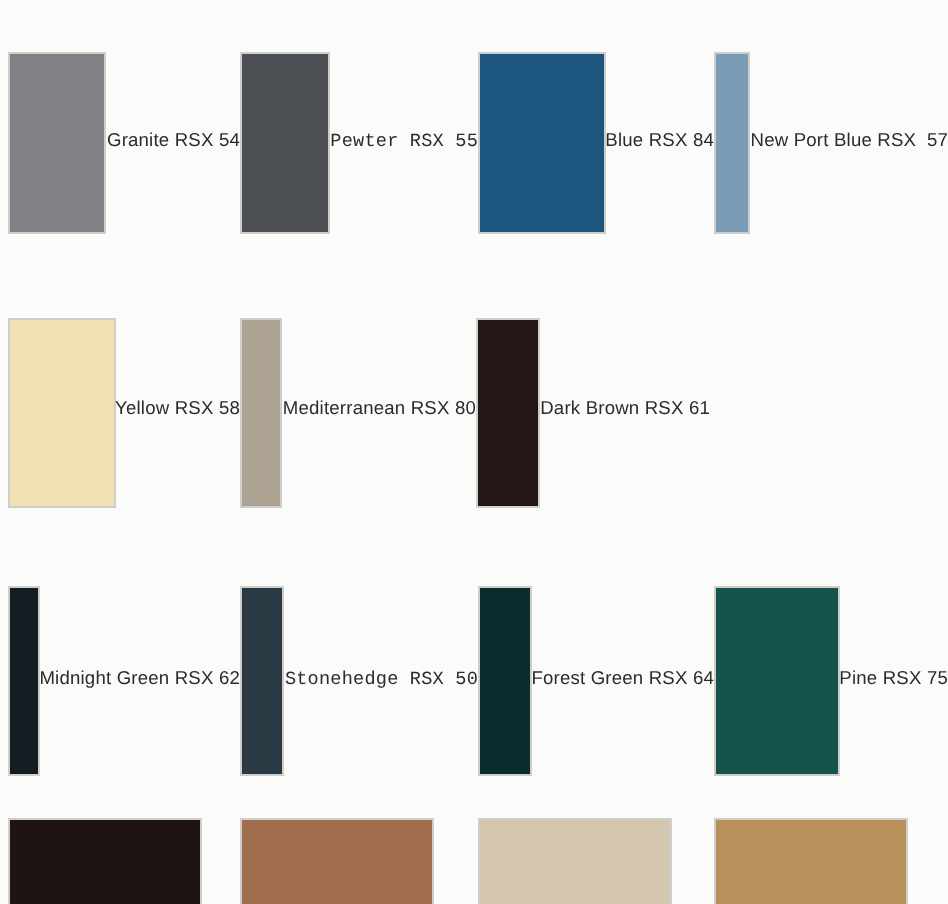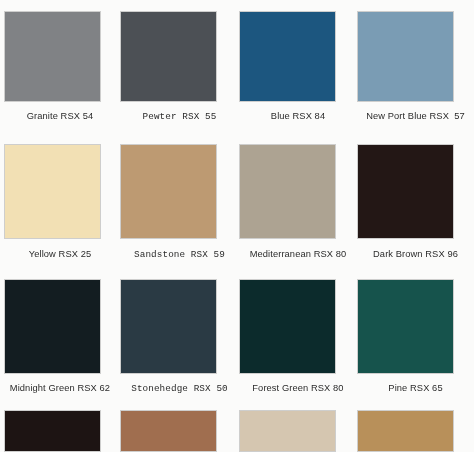--- a/index.html
+++ b/index.html
@@ -29,21 +29,21 @@
   }
   .row-1 { height: 131px; }
   .row-2 { height: 137px; }
   .row-3 { height: 134px; }
   .row-4 { height: 50px; }
 
   .swatch-cell {
     position: relative;
     box-sizing: border-box;
     display: flex;
-    flex-direction: column;
+    align-items: center;
   }
   .col-0 { width: 120px; }
   .col-1 { width: 119px; font-family: Liberation Mono, monospace; }
   .col-2 { width: 118px; }
   .col-3 { width: 117px; }
 
   .swatch-chip {
     box-sizing: border-box;
     border: 1px solid rgba(150,150,150,0.45);
     background-clip: padding-box;
@@ -90,52 +90,48 @@
     </div>
     <div class="swatch-cell col-3">
       <div class="swatch-chip" style="background-color: rgb(122, 156, 180);"></div>
       <div class="swatch-label">New Port Blue RSX  57</div>
     </div>
   </div>
 
   <div class="swatch-row row-2">
     <div class="swatch-cell col-0">
       <div class="swatch-chip" style="background-color: rgb(242, 224, 180);"></div>
-      <div class="swatch-label">Yellow RSX 25</div>
-    </div>
-    <div class="swatch-cell col-1">
-      <div class="swatch-chip" style="background-color: rgb(189, 154, 114);"></div>
-      <div class="swatch-label">Sandstone RSX 59</div>
+      <div class="swatch-label">Yellow RSX 58</div>
     </div>
     <div class="swatch-cell col-2">
       <div class="swatch-chip" style="background-color: rgb(173, 163, 146);"></div>
       <div class="swatch-label">Mediterranean RSX 80</div>
     </div>
     <div class="swatch-cell col-3">
       <div class="swatch-chip" style="background-color: rgb(35, 23, 21);"></div>
-      <div class="swatch-label">Dark Brown RSX 96</div>
+      <div class="swatch-label">Dark Brown RSX 61</div>
     </div>
   </div>
 
   <div class="swatch-row row-3">
     <div class="swatch-cell col-0">
       <div class="swatch-chip" style="background-color: rgb(19, 29, 33);"></div>
       <div class="swatch-label">Midnight Green RSX 62</div>
     </div>
     <div class="swatch-cell col-1">
       <div class="swatch-chip" style="background-color: rgb(42, 58, 68);"></div>
       <div class="swatch-label">Stonehedge RSX 50</div>
     </div>
     <div class="swatch-cell col-2">
       <div class="swatch-chip" style="background-color: rgb(12, 43, 44);"></div>
-      <div class="swatch-label">Forest Green RSX 80</div>
+      <div class="swatch-label">Forest Green RSX 64</div>
     </div>
     <div class="swatch-cell col-3">
       <div class="swatch-chip" style="background-color: rgb(22, 83, 76);"></div>
-      <div class="swatch-label">Pine RSX 65</div>
+      <div class="swatch-label">Pine RSX 75</div>
     </div>
   </div>
 
   <div class="swatch-row row-4">
     <div class="swatch-cell col-0">
       <div class="swatch-chip" style="background-color: rgb(29, 20, 19);"></div>
     </div>
     <div class="swatch-cell col-1">
       <div class="swatch-chip" style="background-color: rgb(160, 110, 79);"></div>
     </div>

